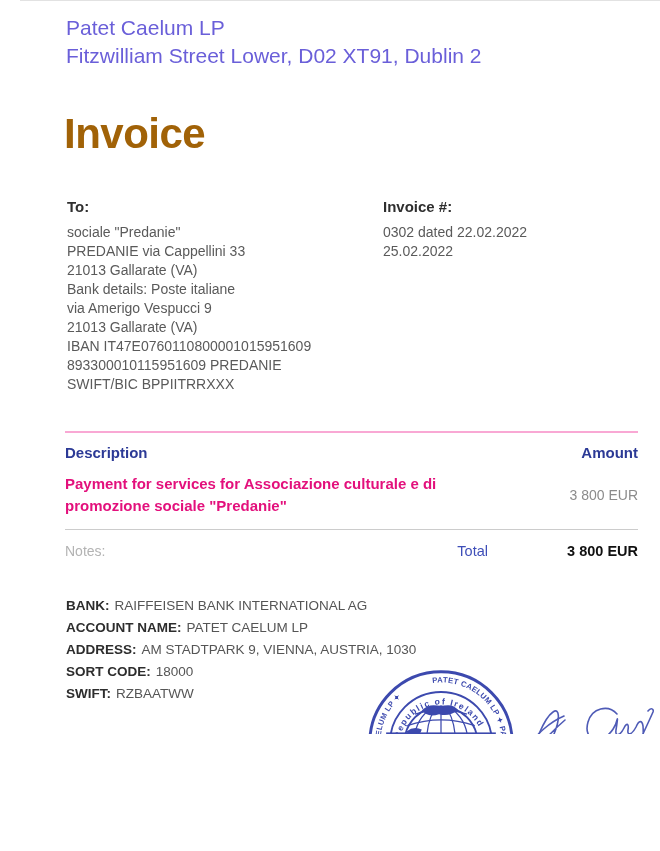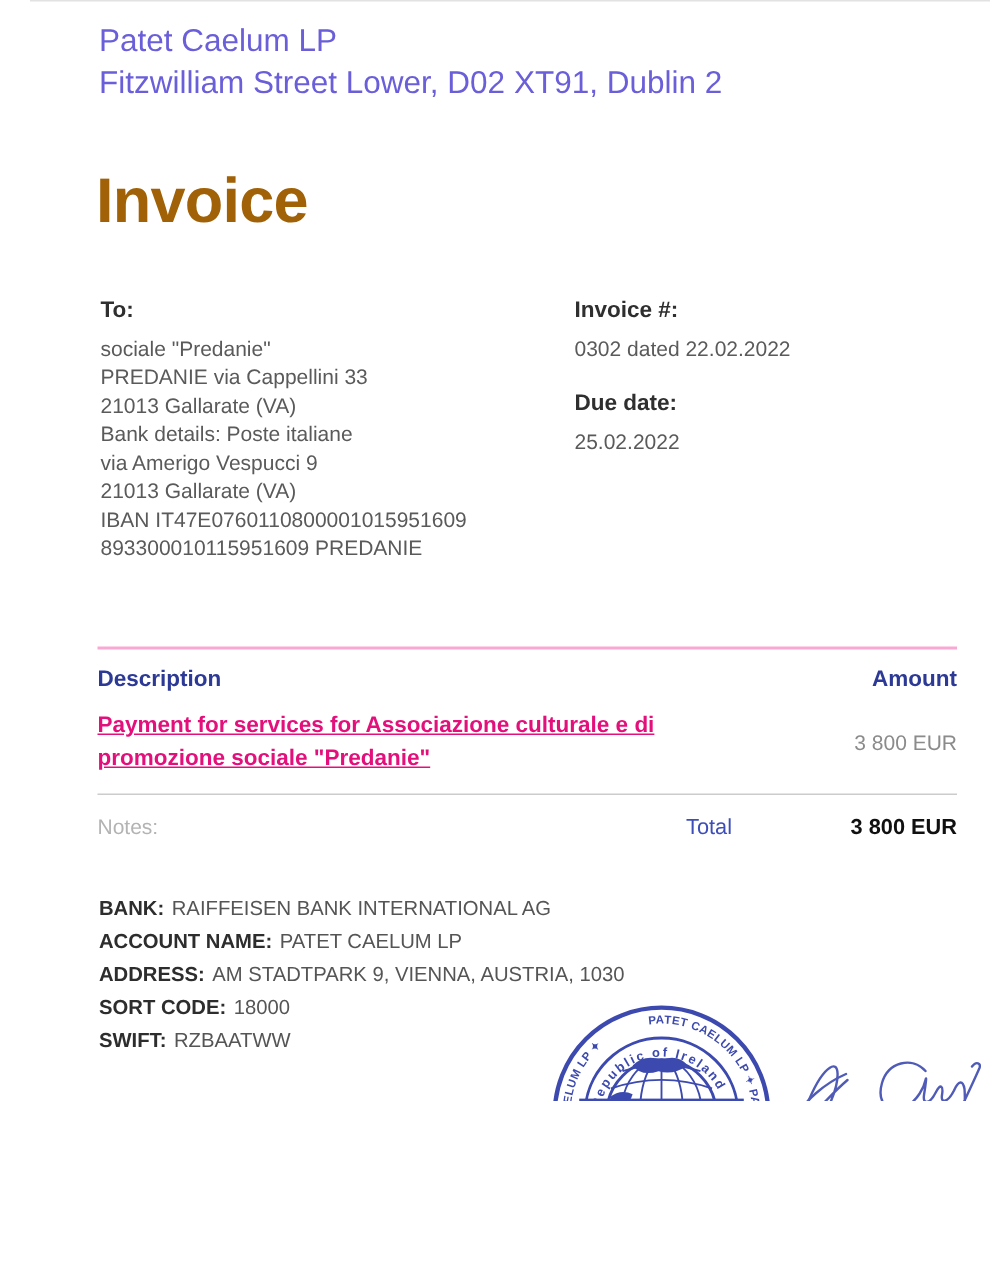--- a/index.html
+++ b/index.html
@@ -24,21 +24,21 @@
   
   .meta-block { position:absolute; left:383px; top:198px; width:240px; }
   .meta-block .gray-line { margin-bottom:0; }
   .due-gap { margin-top:18px; }
 
   
   .table-block { position:absolute; left:65px; top:431px; width:573px; }
   .t-head { border-top:2px solid #f9a8d4; padding:11px 0 7px; display:flex; justify-content:space-between; align-items:baseline; }
   .th { font-size:15px; font-weight:700; color:#2c3a96; }
   .t-row { display:flex; justify-content:space-between; align-items:center; padding:5px 0 12px; border-bottom:1px solid #cccccc; }
-  .item-desc { width:412px; font-size:15px; line-height:22px; font-weight:700; color:#e3107c;text-decoration:underline; }
+  .item-desc { width:412px; font-size:15px; line-height:22px; font-weight:700; color:#e3107c; }
   .item-amt { font-size:14px; color:#8b8b8b; }
   .t-foot { display:flex; align-items:baseline; padding-top:13px; }
   .notes { flex:1; font-size:14px; color:#b3b3b3; }
   .total-label { font-size:14.5px; color:#3e4eb8; }
   .total-amt { width:150px; text-align:right; font-size:14.5px; font-weight:700; color:#101010; }
 
   
   .banking { position:absolute; left:66px; top:599px; width:480px; }
   .bank-heading { font-size:13px; font-weight:700; color:#1f1f1f; margin-bottom:14px; letter-spacing:0.1px; }
   .bank-row { margin-bottom:8px; font-size:13.5px; line-height:14px; white-space:nowrap; }
@@ -69,26 +69,26 @@
   <div class="to-block">
     <div class="block-label">To:</div>
     <div class="gray-line">sociale "Predanie"</div>
     <div class="gray-line">PREDANIE via Cappellini 33</div>
     <div class="gray-line">21013 Gallarate (VA)</div>
     <div class="gray-line">Bank details: Poste italiane</div>
     <div class="gray-line">via Amerigo Vespucci 9</div>
     <div class="gray-line">21013 Gallarate (VA)</div>
     <div class="gray-line">IBAN IT47E0760110800001015951609</div>
     <div class="gray-line">893300010115951609 PREDANIE</div>
+    <div class="gray-line">SWIFT/BIC BPPIITRRXXX</div>
   </div>
 
   <div class="meta-block">
     <div class="block-label">Invoice #:</div>
     <div class="gray-line">0302 dated 22.02.2022</div>
-    <div class="block-label due-gap">Due date:</div>
     <div class="gray-line">25.02.2022</div>
   </div>
 
   <div class="table-block">
     <div class="t-head">
       <span class="th">Description</span>
       <span class="th">Amount</span>
     </div>
     <div class="t-row">
       <div class="item-desc">Payment for services for Associazione culturale e di promozione sociale "Predanie"</div>

